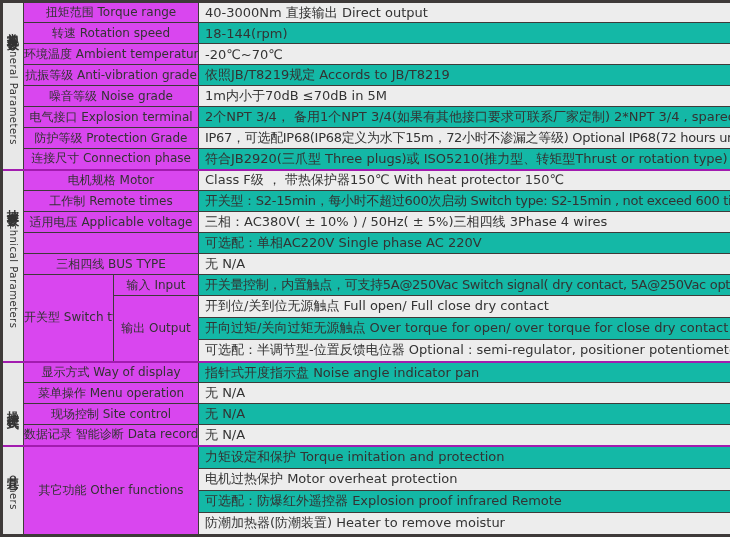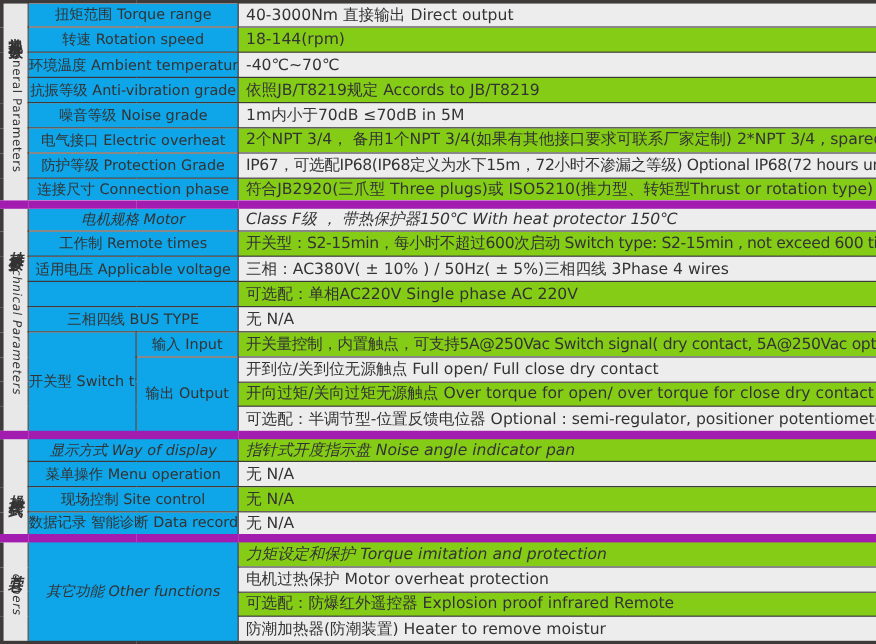--- a/index.html
+++ b/index.html
@@ -10,39 +10,39 @@
     border-collapse: collapse; table-layout: fixed;
     border: 3px solid #3e3a39;
     font-family: "DejaVu Sans", "Liberation Sans", sans-serif;
     color: #333333;
   }
   td {
     border: 1px solid #3e3a39;
     padding: 0; overflow: hidden;
     vertical-align: middle;
   }
-  tr.sec > td { border-top: 7px solid #a21caf; font-style: italic; }
+  tr.sec > td { border-top: 2px solid #a21caf; }
   td.cat {
     background: #e8e8e8; text-align: center; vertical-align: middle;
     width: 22px;
   }
   td.cat .v {
     display: inline-block;
     writing-mode: vertical-rl; text-orientation: mixed;
     line-height: 1.0; white-space: nowrap;
   }
   td.cat .zh { font-size: 12px; letter-spacing: 2px; font-weight: bold; }
   td.cat .en { font-size: 10px; letter-spacing: 0.5px; }
   td.lbl {
-    background: #0ea5e9; text-align: center;
+    background: #d946ef; text-align: center;
     font-size: 12px; white-space: nowrap;
     height: 21px;
   }
   td.val {
-    background: #84cc16; text-align: left;
+    background: #14b8a6; text-align: left;
     font-size: 13px; white-space: nowrap;
     padding-left: 6px;
   }
   tr:nth-child(odd) td.val { background: #ededed; }
   .cond { font-size: 11.5px; letter-spacing: -0.3px; }
   .tiny { font-size: 9px; line-height: 1.15; }
   .tiny2 { font-size: 8.5px; line-height: 1.15; }
   .pre { white-space: pre-line; }
 </style>
 </head>
@@ -64,32 +64,32 @@
       </td>
       <td class="lbl" colspan="2">扭矩范围 Torque range</td>
       <td class="val">40-3000Nm 直接输出 Direct output</td>
     </tr>
     <tr>
       <td class="lbl" colspan="2">转速 Rotation speed</td>
       <td class="val">18-144(rpm)</td>
     </tr>
     <tr>
       <td class="lbl" colspan="2">环境温度 Ambient temperature</td>
-      <td class="val">-40℃~70℃</td>
+      <td class="val">-20℃~70℃</td>
     </tr>
     <tr>
       <td class="lbl" colspan="2">抗振等级 Anti-vibration grade</td>
       <td class="val">依照JB/T8219规定 Accords to JB/T8219</td>
     </tr>
     <tr>
       <td class="lbl" colspan="2">噪音等级 Noise grade</td>
       <td class="val">1m内小于70dB ≤70dB in 5M</td>
     </tr>
     <tr>
-      <td class="lbl" colspan="2">电气接口 Electric overheat</td>
+      <td class="lbl" colspan="2">电气接口 Explosion terminal</td>
       <td class="val tiny pre">2个NPT 3/4， 备用1个NPT 3/4(如果有其他接口要求可联系厂家定制)
 2*NPT 3/4 , spared 1* NPT 3/4,  other requirements for customization</td>
     </tr>
     <tr>
       <td class="lbl" colspan="2">防护等级 Protection Grade</td>
       <td class="val cond">IP67，可选配IP68(IP68定义为水下15m，72小时不渗漏之等级) Optional IP68(72 hours underwater 15M)</td>
     </tr>
     <tr>
       <td class="lbl" colspan="2">连接尺寸 Connection phase</td>
       <td class="val">符合JB2920(三爪型 Three plugs)或 ISO5210(推力型、转矩型Thrust or rotation type)</td>

